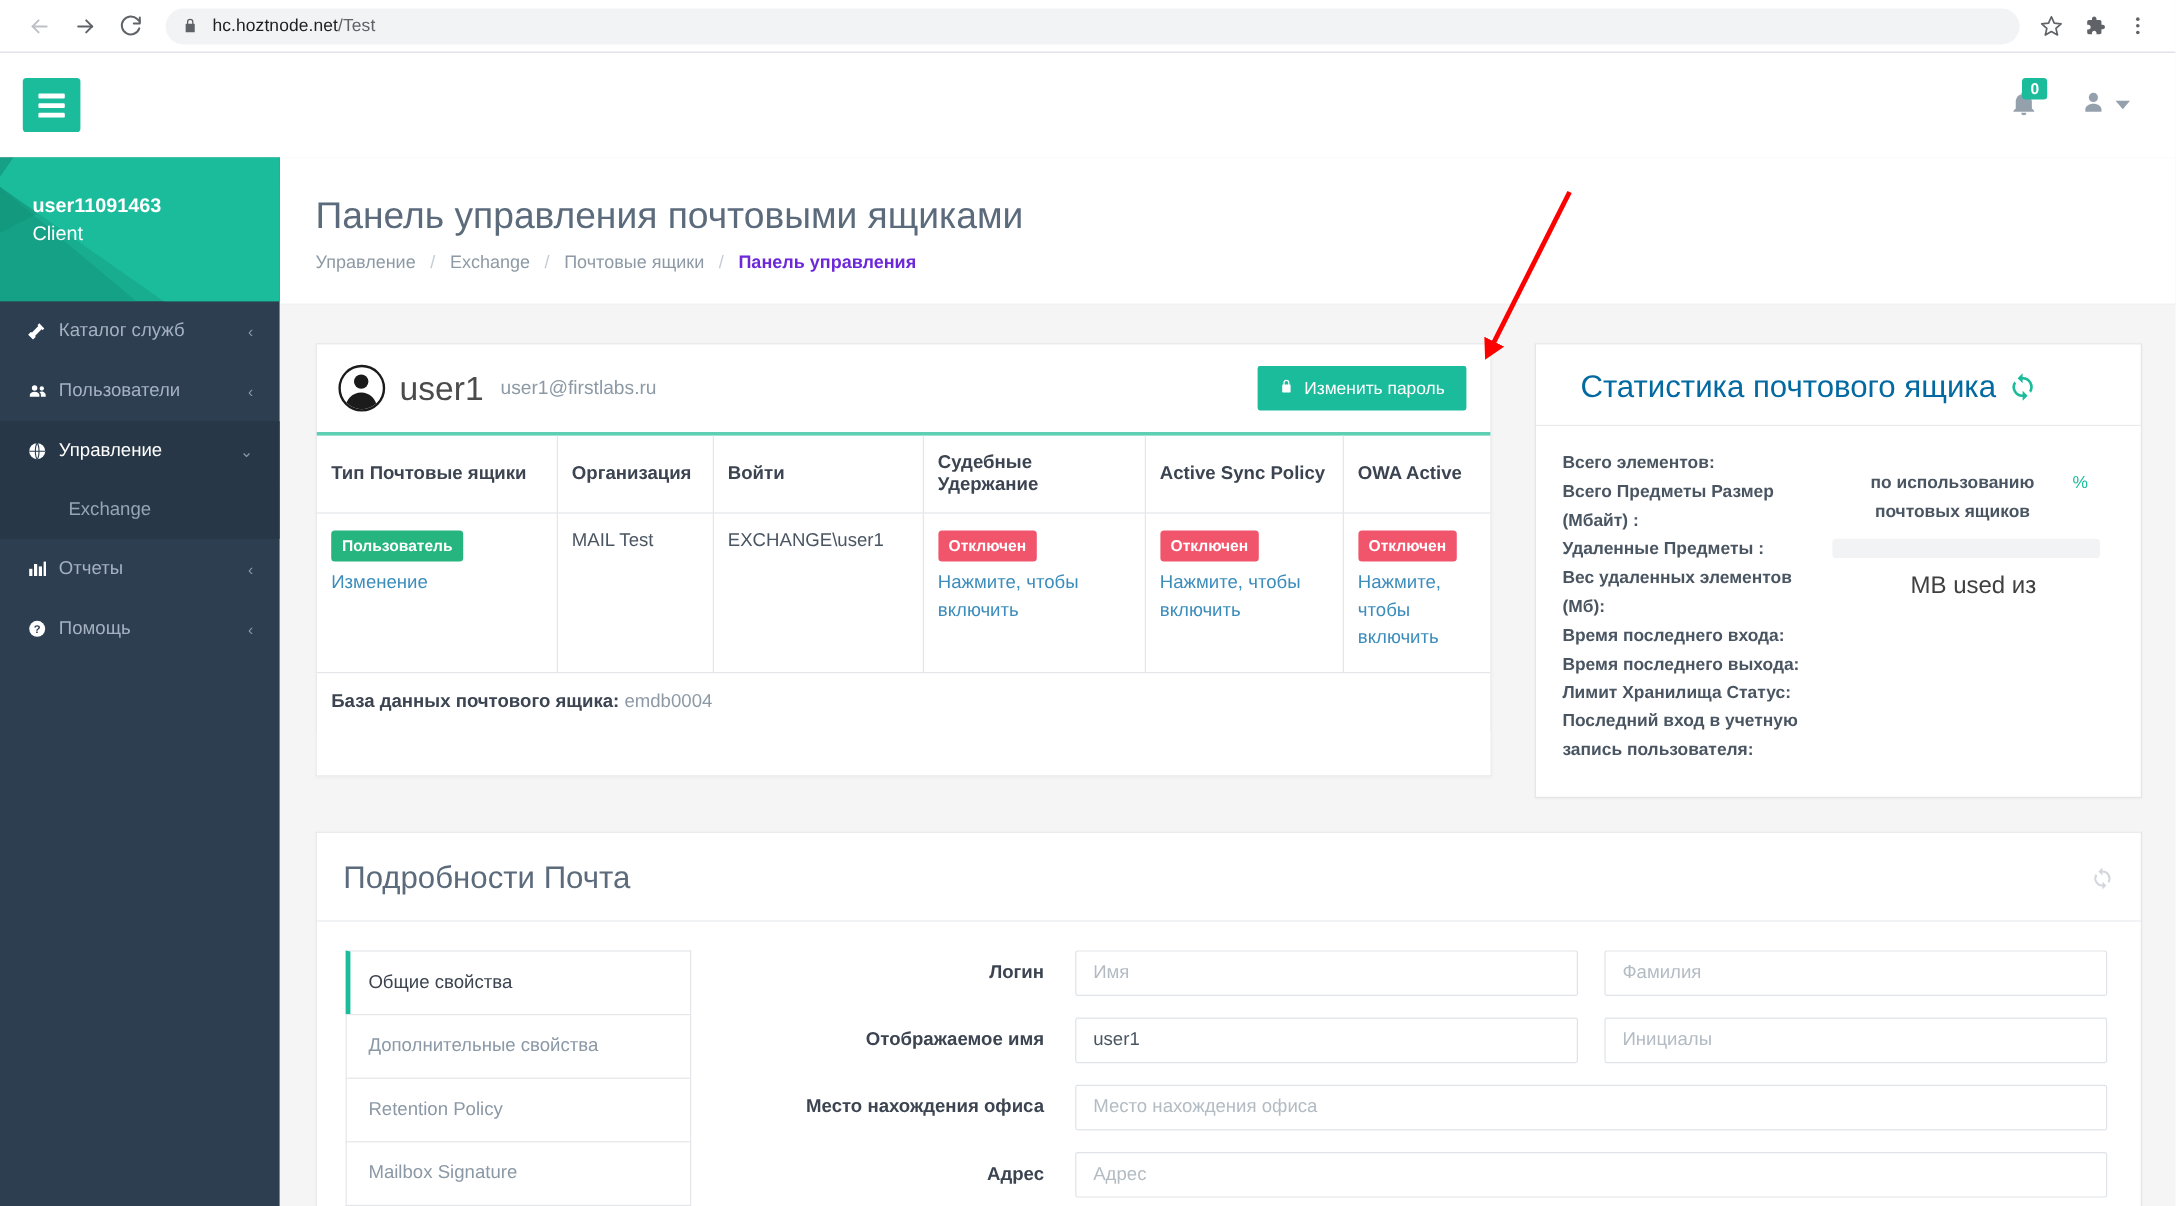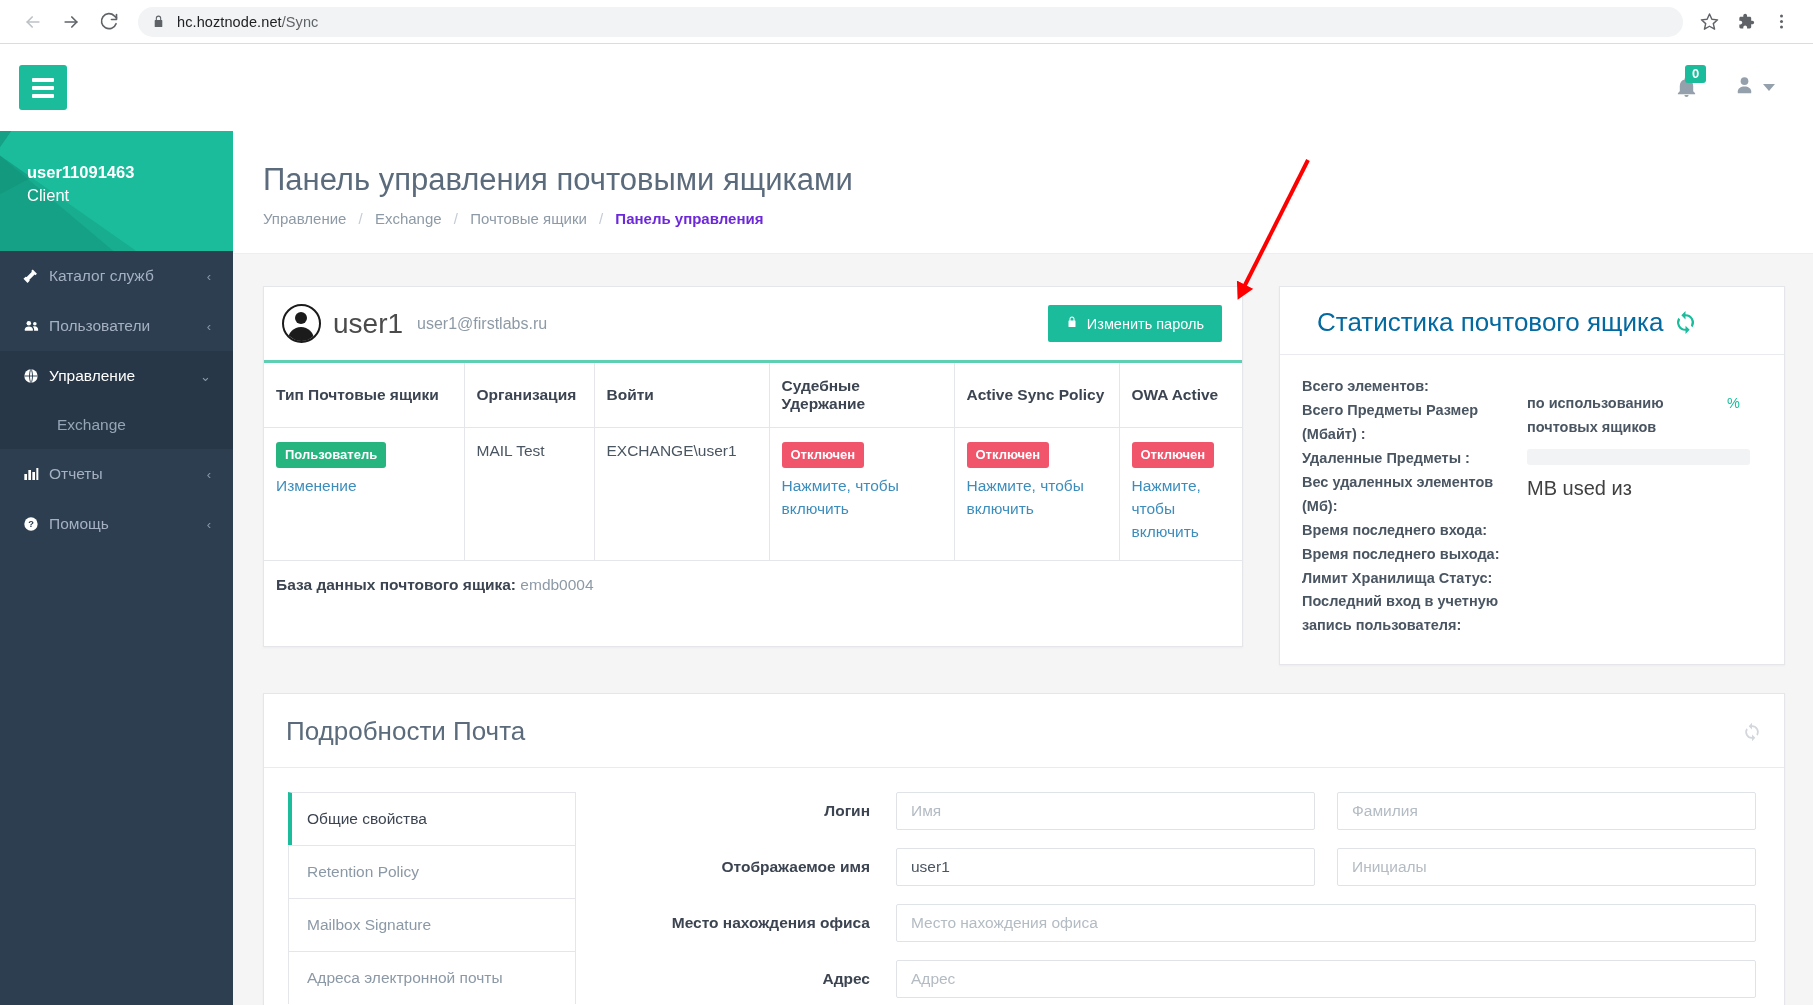--- a/index.html
+++ b/index.html
@@ -324,21 +324,21 @@
   .stats-title { font-size: 26px; color: #0369a1; font-weight: 400; margin-left: 15px; }
   .refresh-icon { margin-left: 10px; color: #1abc9c; display: flex; cursor: pointer; }
   .stats-body { display: flex; padding: 20px 22px 26px 22px; }
   .stats-labels { flex: 0 0 225px; }
   .stats-labels div {
     font-size: 14.5px;
     font-weight: 700;
     color: #4a5562;
     line-height: 1.65;
   }
-  .stats-values { flex: 1 1 auto; padding-top: 17px; }
+  .stats-values { flex: 1 1 auto; padding-top: 17px; text-align: center; }
   .sv-line {
     font-size: 14.5px;
     font-weight: 700;
     color: #4a5562;
     line-height: 1.65;
     display: flex;
     align-items: baseline;
   }
   .sv-pct { color: #1abc9c; font-weight: 400; margin-left: auto; padding-right: 22px; }
   .progress-outer {
@@ -434,21 +434,21 @@
         <path d="M20.49 14a9 9 0 1 1-2.12-9.36L21 7"></path>
       </svg>
   </div>
 
   <div class="omnibox">
     <span class="lock-icon">
       <svg width="13" height="15" viewBox="0 0 24 24" fill="currentColor">
           <path d="M12 1a5 5 0 0 0-5 5v3H6a1 1 0 0 0-1 1v11a1 1 0 0 0 1 1h12a1 1 0 0 0 1-1V10a1 1 0 0 0-1-1h-1V6a5 5 0 0 0-5-5zm0 2a3 3 0 0 1 3 3v3H9V6a3 3 0 0 1 3-3z"></path>
         </svg>
     </span>
-    <span class="url-text"><span>hc.hoztnode.net</span><span class="path">/Sync</span></span>
+    <span class="url-text"><span>hc.hoztnode.net</span><span class="path">/Test</span></span>
   </div>
 
   <div class="chrome-icon">
     <svg width="19" height="19" viewBox="0 0 24 24" fill="none" stroke="currentColor" stroke-width="1.8" stroke-linejoin="round">
         <polygon points="12 2.5 15 9.2 22.2 9.9 16.8 14.7 18.4 21.7 12 18 5.6 21.7 7.2 14.7 1.8 9.9 9 9.2"></polygon>
       </svg>
   </div>
   <div class="chrome-icon">
     <svg width="19" height="19" viewBox="0 0 24 24" fill="currentColor">
         <path d="M20.5 11h-1.3V7.8c0-1-.8-1.8-1.8-1.8H14V4.7c0-1.3-1.1-2.4-2.4-2.4S9.2 3.4 9.2 4.7V6H6c-1 0-1.8.8-1.8 1.8V11h1.3c1.3 0 2.4 1.1 2.4 2.4S6.8 15.8 5.5 15.8H4.2V19c0 1 .8 1.8 1.8 1.8h3.2v-1.3c0-1.3 1.1-2.4 2.4-2.4s2.4 1.1 2.4 2.4v1.3h3.4c1 0 1.8-.8 1.8-1.8v-3.4h1.3c1.3 0 2.4-1.1 2.4-2.4S21.8 11 20.5 11z"></path>
@@ -686,20 +686,21 @@
             <svg width="20" height="20" viewBox="0 0 24 24" fill="currentColor">
                 <path d="M12 4V1L8 5l4 4V6a6 6 0 0 1 5.2 9l1.5 1.5A8 8 0 0 0 12 4z"></path>
                 <path d="M12 18a6 6 0 0 1-5.2-9L5.3 7.5A8 8 0 0 0 12 20v3l4-4-4-4v3z"></path>
               </svg>
           </span>
         </div>
 
         <div class="details-body">
           <div class="tabs-col">
             <div class="tab-item active">Общие свойства</div>
+            <div class="tab-item">Дополнительные свойства</div>
             <div class="tab-item">Retention Policy</div>
             <div class="tab-item">Mailbox Signature</div>
             <div class="tab-item">Адреса электронной почты</div>
           </div>
 
           <div class="form-col">
             <div class="form-row">
               <div class="form-label">Логин</div>
               <div class="form-fields">
                 <input class="inp" value="" placeholder="Имя" style="">

